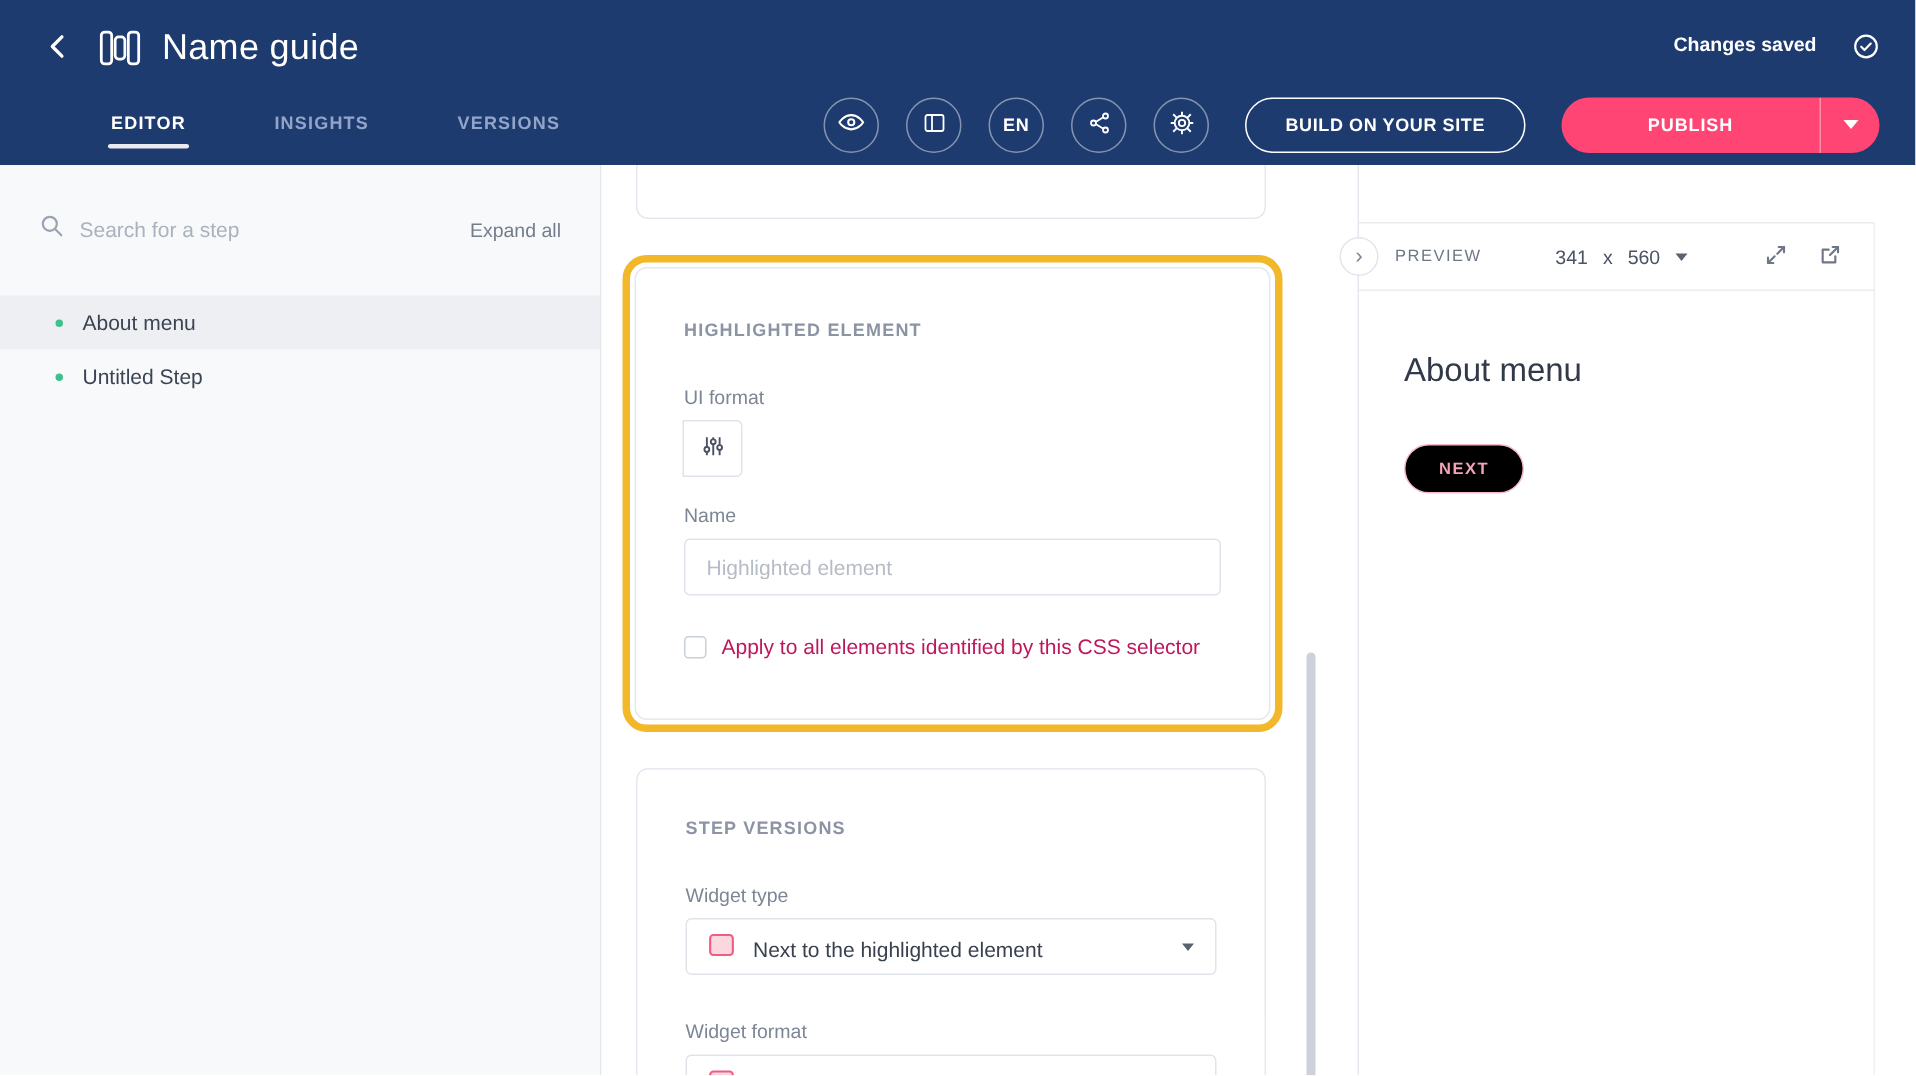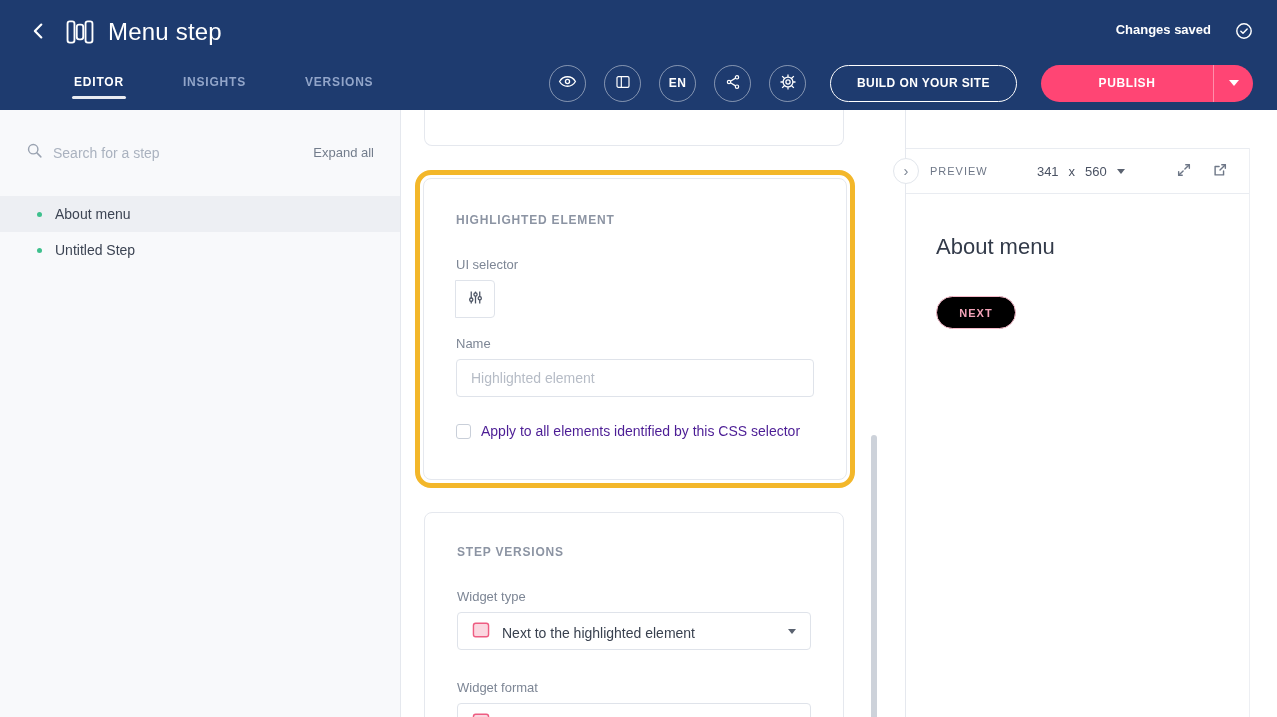--- a/index.html
+++ b/index.html
@@ -64,21 +64,21 @@
   .section-title{font-size:12px;font-weight:700;letter-spacing:.8px;color:#8c94a3;margin-bottom:30px;}
   .field-label{font-size:13px;color:var(--text-label);margin-bottom:8px;}
   .select{display:flex;align-items:center;justify-content:space-between;height:38px;border:1px solid #dfe3ea;border-radius:4px;padding:0 14px;font-size:14px;color:var(--text-dark);background:#fff;cursor:pointer;}
   .ui-row{display:flex;margin-bottom:18px;}
   .ui-row .select{flex:1;border-radius:4px 0 0 4px;}
   .picker-btn{width:40px;height:38px;border:1px solid #dfe3ea;border-left:1px solid #dfe3ea;margin-left:-1px;border-radius:0 4px 4px 0;background:#fff;display:flex;align-items:center;justify-content:center;cursor:pointer;}
   .text-input{width:100%;height:38px;border:1px solid #dfe3ea;border-radius:4px;padding:0 14px;font-size:14px;color:var(--text-dark);outline:none;font-family:inherit;}
   .text-input::placeholder{color:var(--placeholder);}
   .checkbox-row{display:flex;align-items:center;gap:10px;margin-top:26px;}
   .checkbox{width:15px;height:15px;border:1px solid #c9cfd9;border-radius:3px;background:#fff;cursor:pointer;flex-shrink:0;}
-  .checkbox-label{font-size:14px;color:#4c1d95;}
+  .checkbox-label{font-size:14px;color:#be185d;}
   .select-left{display:flex;align-items:flex-end;gap:12px;}
   .mb18{margin-bottom:18px;}
   .mt30{margin-top:30px;}
   .main-scrollbar{position:absolute;right:28px;top:325px;width:6px;height:290px;border-radius:3px;background:#cdd2da;cursor:pointer;}
 
   
   .preview{width:372px;flex-shrink:0;border-left:1px solid var(--border);background:#fff;position:relative;}
   .collapse-btn{position:absolute;left:-13px;top:48px;width:26px;height:26px;border-radius:50%;border:1px solid #e2e6ec;background:#fff;color:#7c8594;font-size:15px;line-height:1;display:flex;align-items:center;justify-content:center;cursor:pointer;z-index:3;font-family:inherit;padding-bottom:2px;}
   .preview-spacer{height:38px;}
   .preview-header{height:46px;margin-right:27px;border-top:1px solid #e9ecf1;border-bottom:1px solid #e9ecf1;display:flex;align-items:center;padding:0 20px 0 24px;}
@@ -103,21 +103,21 @@
           </svg>
       </span>
     </button>
     <span class="logo">
       <svg viewBox="0 0 30 26" width="28" height="24" fill="none" stroke="#fff" stroke-width="2">
           <rect x="1.5" y="1.5" width="7.5" height="23" rx="2.5"></rect>
           <rect x="11.5" y="5" width="7" height="16" rx="2.5"></rect>
           <rect x="21" y="1.5" width="7.5" height="23" rx="2.5"></rect>
         </svg>
     </span>
-    <h1 class="app-title">Menu step</h1>
+    <h1 class="app-title">Name guide</h1>
     <div class="changes-saved">
       <span>Changes saved</span>
       <span>
         <svg viewBox="0 0 20 20" width="18" height="18" fill="none" stroke="#fff" stroke-width="1.6" stroke-linecap="round" stroke-linejoin="round">
             <circle cx="10" cy="10" r="8"></circle>
             <path d="M6.5 10.2l2.4 2.4 4.6-4.8"></path>
           </svg>
       </span>
     </div>
   </div>
@@ -204,21 +204,21 @@
   </aside>
 
   <main class="main">
     <div class="card card-partial"></div>
 
     <div class="hl-ring">
       <section class="card">
         <div class="card-body">
           <h2 class="section-title">HIGHLIGHTED ELEMENT</h2>
 
-          <div class="field-label">UI selector</div>
+          <div class="field-label">UI format</div>
           <div class="ui-row">
             <button class="picker-btn">
               <span>
                 <svg viewBox="0 0 20 20" width="17" height="17" fill="none" stroke="#4b5363" stroke-width="1.5">
                     <line x1="5" y1="3" x2="5" y2="17"></line>
                     <line x1="10" y1="3" x2="10" y2="17"></line>
                     <line x1="15" y1="3" x2="15" y2="17"></line>
                     <circle cx="5" cy="12.5" r="1.9" fill="#fff"></circle>
                     <circle cx="10" cy="6.5" r="1.9" fill="#fff"></circle>
                     <circle cx="15" cy="11" r="1.9" fill="#fff"></circle>

